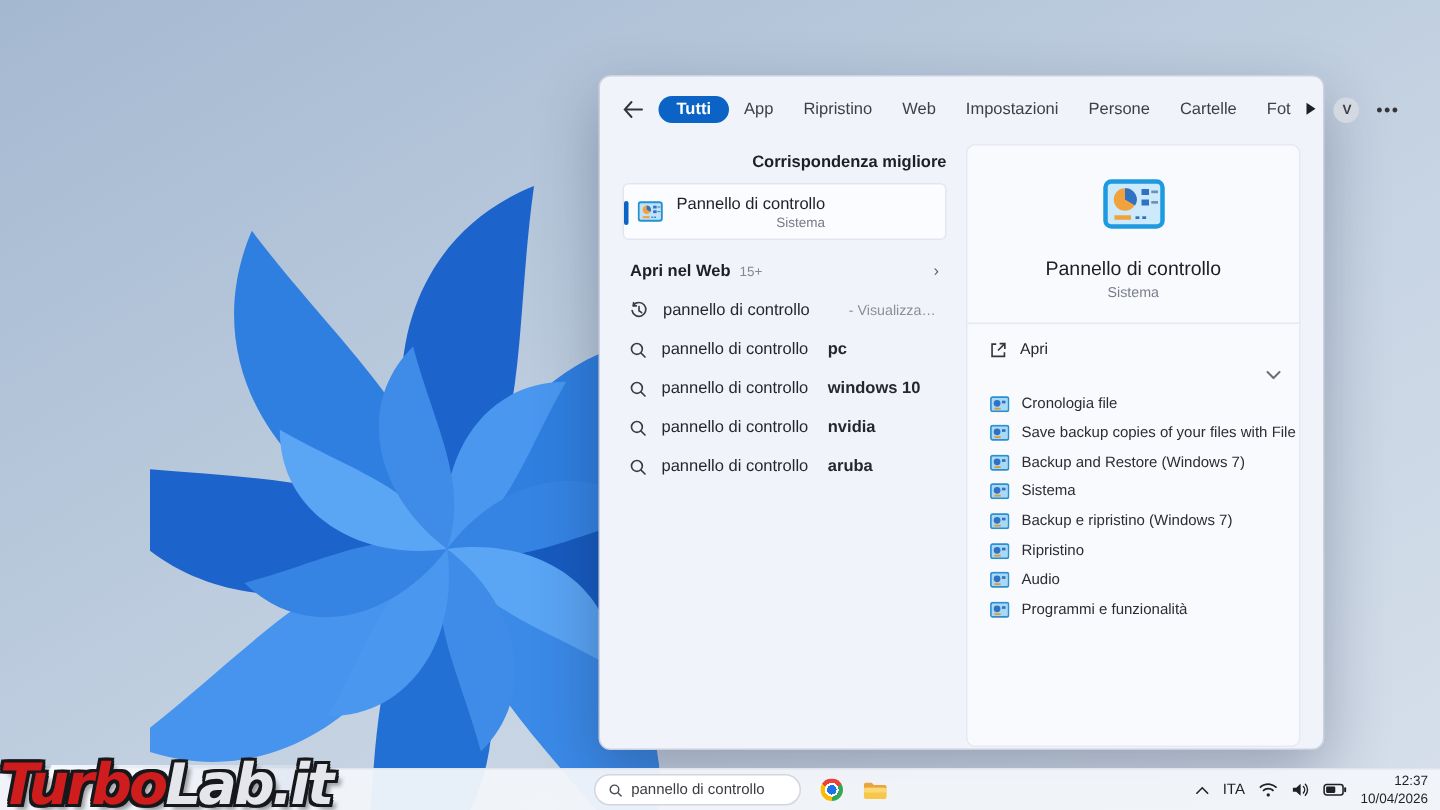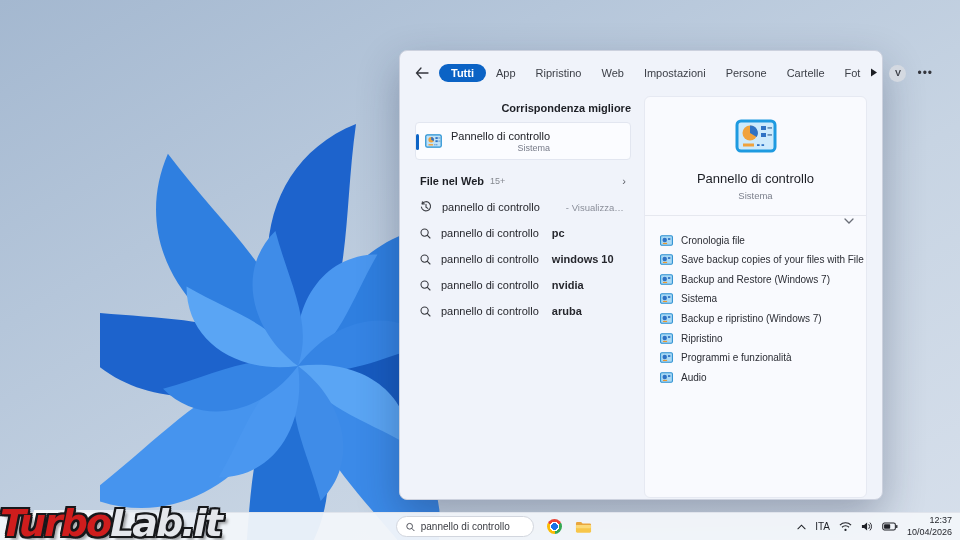--- a/index.html
+++ b/index.html
@@ -188,21 +188,21 @@
             <rect x="12" y="13.4" width="1.6" height="1.1" fill="#2f72c4"></rect>
             <rect x="14.4" y="13.4" width="1.6" height="1.1" fill="#2f72c4"></rect>
         </svg>
         <div class="bm-text">
           <div class="bm-title">Pannello di controllo</div>
           <div class="bm-sub">Sistema</div>
         </div>
       </div>
 
       <div class="web-header">
-        <span class="wh-title">File nel Web</span>
+        <span class="wh-title">Apri nel Web</span>
         <span class="wh-badge">15+</span>
         <span class="wh-chev">›</span>
       </div>
 
       <div class="suggestions" id="suggestions">
   <div class="sugg-row">
     <svg class="ic-history" width="12" height="12" viewBox="0 0 12 12">
       <path d="M2.2 2.6 A4.6 4.6 0 1 1 1.4 6" stroke="#3a3c42" stroke-width="1.1" fill="none" stroke-linecap="round"></path>
       <path d="M2.4 0.8 L2.2 2.9 L4.3 2.9" stroke="#3a3c42" stroke-width="1.1" fill="none" stroke-linecap="round"></path>
       <path d="M6 3.4 V6.2 L7.8 7.4" stroke="#3a3c42" stroke-width="1.1" fill="none" stroke-linecap="round"></path>
@@ -269,20 +269,27 @@
         <rect x="27" y="19" width="5" height="4" fill="#2f72c4"></rect>
           <rect x="33.5" y="20" width="4.5" height="1.8" fill="#6b93b8"></rect>
         <rect x="9" y="29.5" width="11" height="3" fill="#f0a23c"></rect>
         <rect x="23" y="30.2" width="2.6" height="1.8" fill="#2f72c4"></rect>
           <rect x="27.5" y="30.2" width="2.6" height="1.8" fill="#2f72c4"></rect>
       </svg>
       <div class="card-title">Pannello di controllo</div>
       <div class="card-sub">Sistema</div>
       <div class="card-divider"></div>
 
+      <div class="apri-row">
+        <svg width="11" height="11" viewBox="0 0 12 12">
+          <path d="M4.5 1.5 H1.5 V10.5 H10.5 V7.5" stroke="#34363c" stroke-width="1.2" fill="none"></path>
+          <path d="M7 1.2 H10.8 V5 M10.6 1.4 L5.8 6.2" stroke="#34363c" stroke-width="1.2" fill="none"></path>
+        </svg>
+        <span>Apri</span>
+      </div>
 
       <div class="chev-row">
         <svg width="10" height="6" viewBox="0 0 10 6">
           <path d="M1 1 L5 5 L9 1" stroke="#6a6e78" stroke-width="1.3" fill="none" stroke-linecap="round"></path>
         </svg>
       </div>
 
       <div id="recents">
   <div class="recent-row">
     <svg width="13" height="11" viewBox="0 0 22 18">
@@ -345,31 +352,31 @@
     <span class="recent-label">Ripristino</span>
   </div>
 
   <div class="recent-row">
     <svg width="13" height="11" viewBox="0 0 22 18">
       <rect x="1" y="1" width="20" height="16" rx="2" fill="#a9d9f5" stroke="#2b8fd0" stroke-width="1.8"></rect>
       <circle cx="8" cy="8" r="3.8" fill="#2f72c4"></circle>
       <rect x="13.5" y="5" width="4" height="3" fill="#2f72c4"></rect>
       <rect x="5" y="13" width="7" height="2" fill="#e8972f"></rect>
     </svg>
+    <span class="recent-label">Audio</span>
+  </div>
+
+  <div class="recent-row">
+    <svg width="13" height="11" viewBox="0 0 22 18">
+      <rect x="1" y="1" width="20" height="16" rx="2" fill="#a9d9f5" stroke="#2b8fd0" stroke-width="1.8"></rect>
+      <circle cx="8" cy="8" r="3.8" fill="#2f72c4"></circle>
+      <rect x="13.5" y="5" width="4" height="3" fill="#2f72c4"></rect>
+      <rect x="5" y="13" width="7" height="2" fill="#e8972f"></rect>
+    </svg>
     <span class="recent-label">Programmi e funzionalità</span>
-  </div>
-
-  <div class="recent-row">
-    <svg width="13" height="11" viewBox="0 0 22 18">
-      <rect x="1" y="1" width="20" height="16" rx="2" fill="#a9d9f5" stroke="#2b8fd0" stroke-width="1.8"></rect>
-      <circle cx="8" cy="8" r="3.8" fill="#2f72c4"></circle>
-      <rect x="13.5" y="5" width="4" height="3" fill="#2f72c4"></rect>
-      <rect x="5" y="13" width="7" height="2" fill="#e8972f"></rect>
-    </svg>
-    <span class="recent-label">Audio</span>
   </div>
 </div>
     </div>
   </div>
 </div>
 
 <div class="taskbar">
   <div class="tb-center">
     <span class="tb-btn win-logo">
       <span></span>

